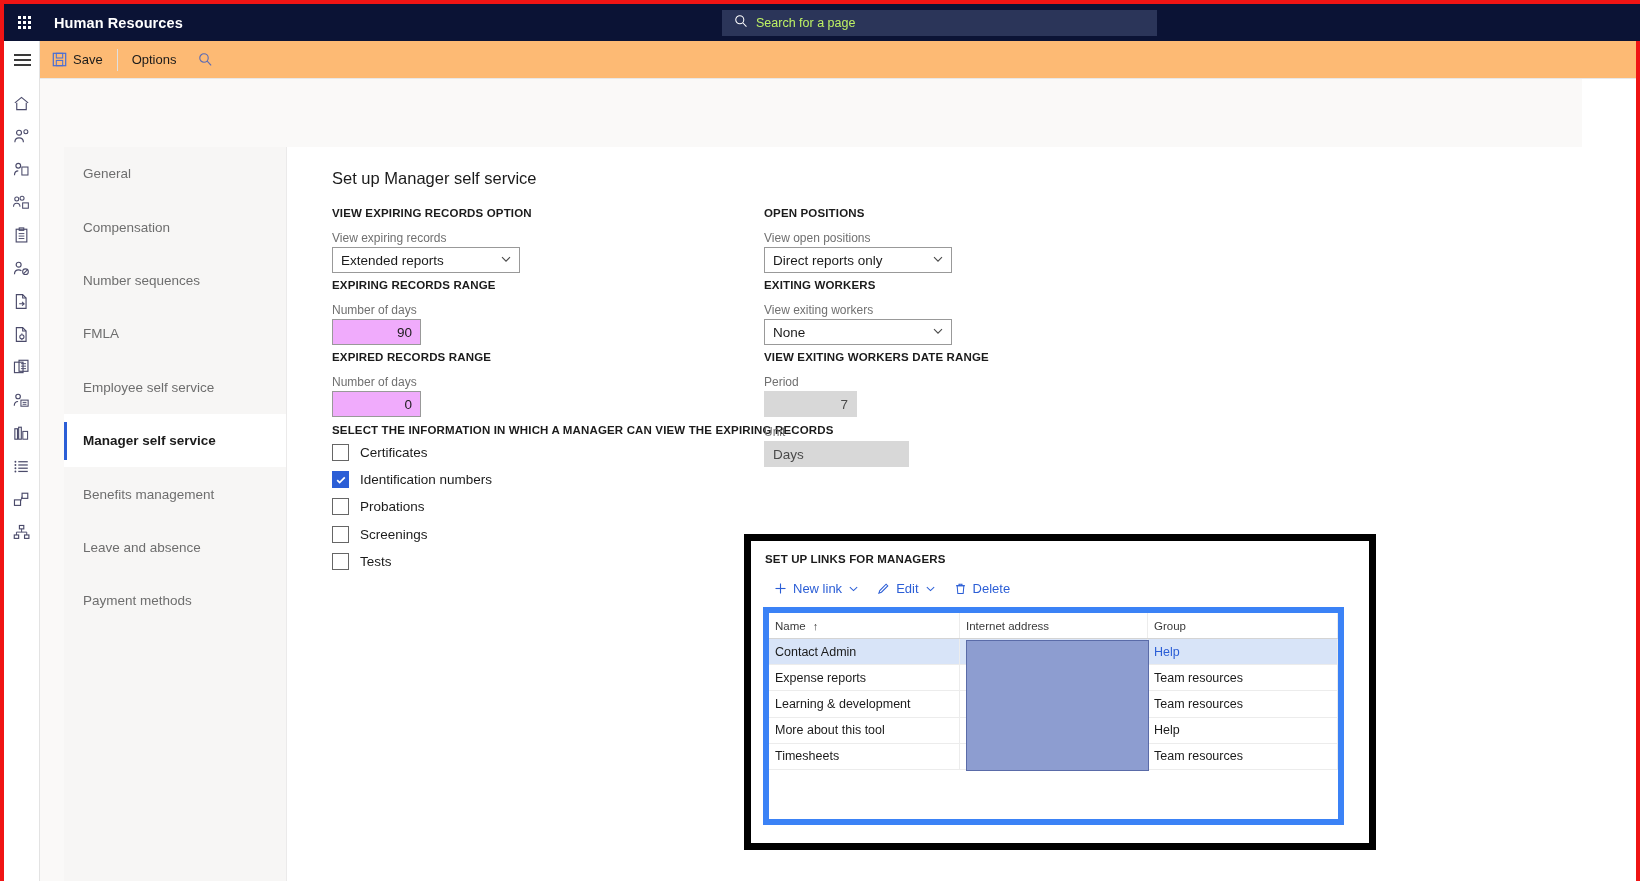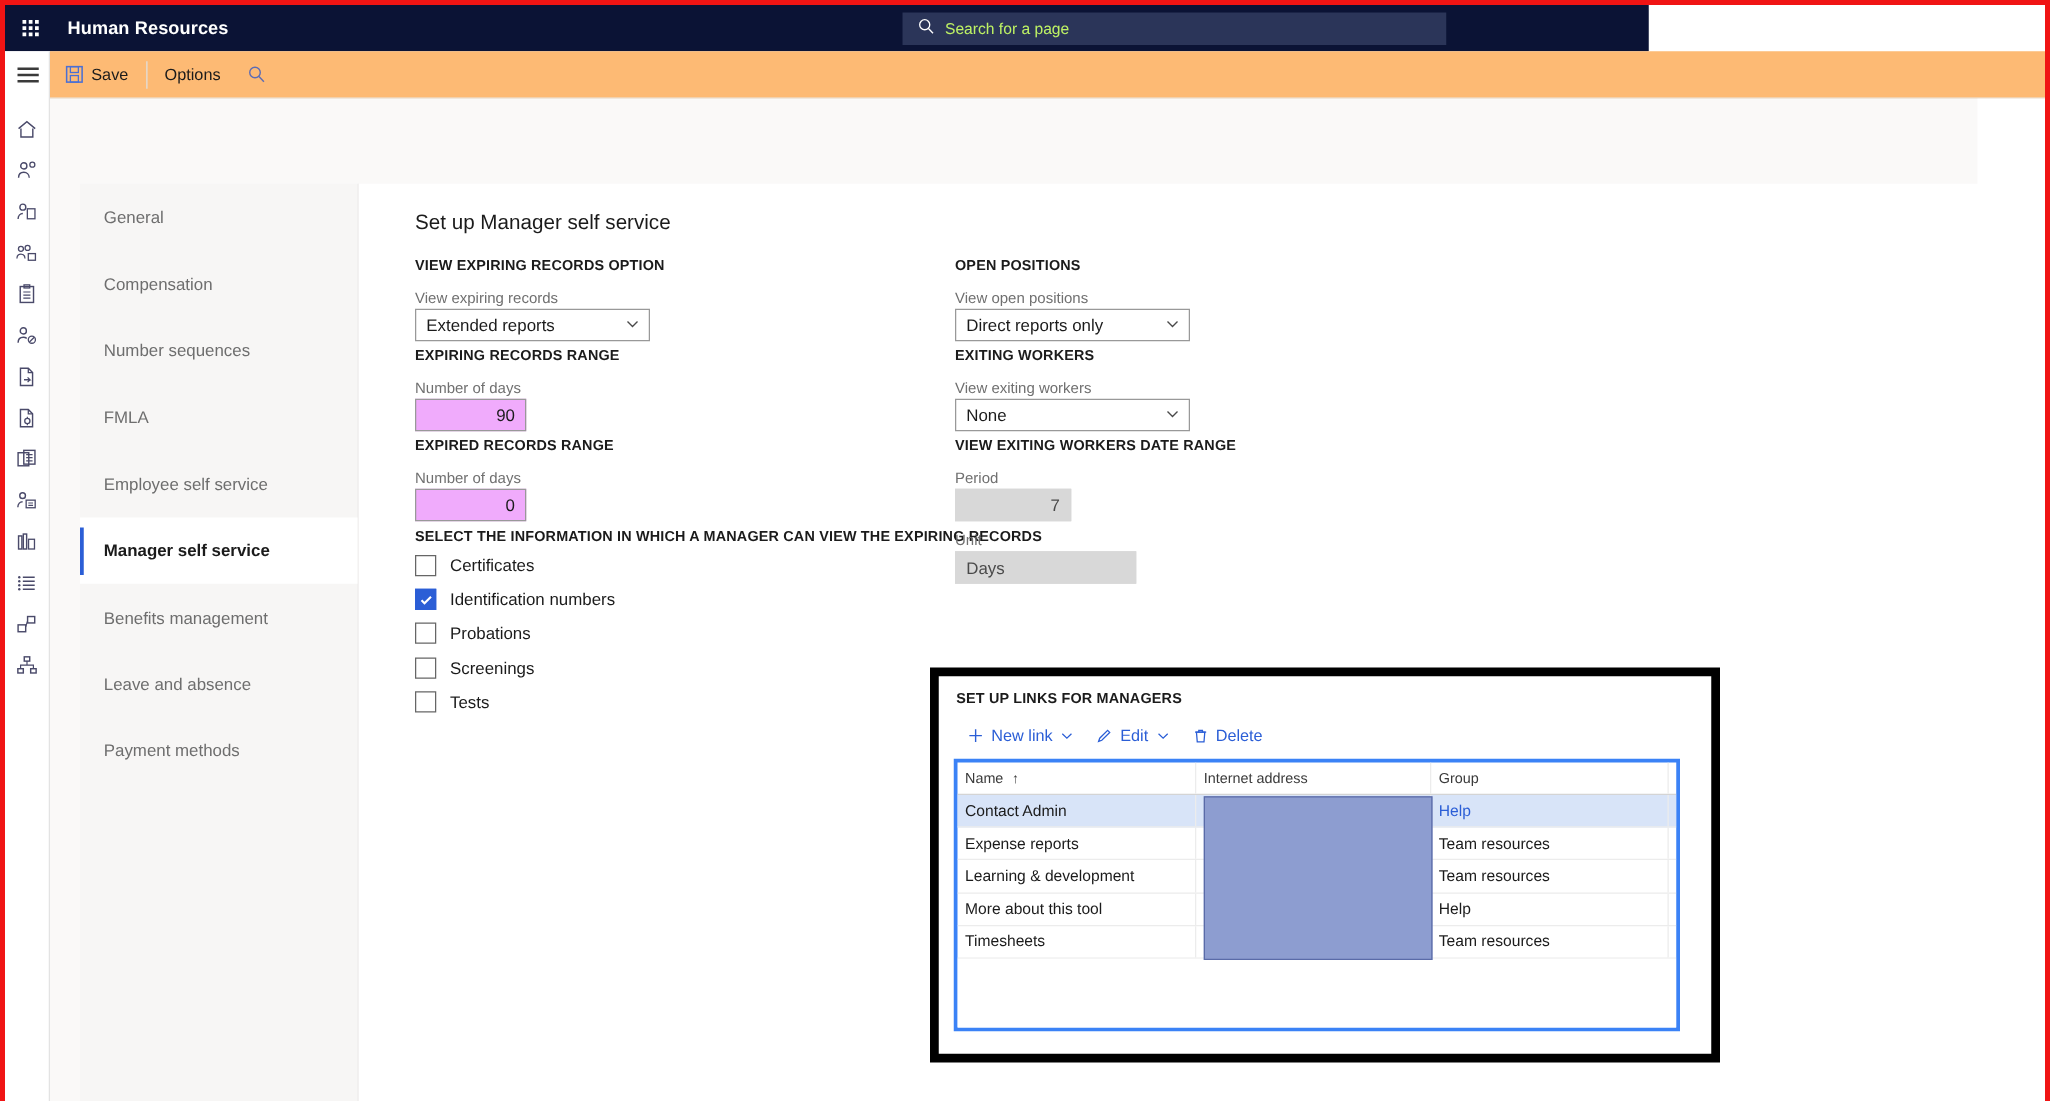--- a/index.html
+++ b/index.html
@@ -18,21 +18,21 @@
     left: 0; top: 0;
     width: 1640px; height: 881px;
     border: 4px solid #f01414;
     background: #ffffff;
   }
 
   
   #top-bar {
     position: absolute;
     left: 0; top: 0;
-    width: 1315px; height: 37px;
+    width: 1636px; height: 37px;
     background: #0b1335;
     display: flex;
     align-items: center;
   }
   #waffle {
     width: 40px; height: 37px;
     display: flex; align-items: center; justify-content: center;
     cursor: pointer;
   }
   .waffle-grid {
@@ -287,21 +287,21 @@
     white-space: nowrap;
   }
   .tb-btn .ico { margin-right: 6px; display: flex; align-items: center; }
   .tb-btn .caret { margin-left: 6px; display: flex; align-items: center; }
 
   
   #links-grid {
     position: absolute;
     left: 12px; top: 66px;
     width: 581px; height: 218px;
-    border: 3px solid #3b82f6;
+    border: 6px solid #3b82f6;
     background: #ffffff;
     overflow: hidden;
   }
   .grid-row {
     display: flex;
     height: 26.2px;
     border-bottom: 1px solid #ececec;
   }
   .grid-row.header {
     height: 26px;

